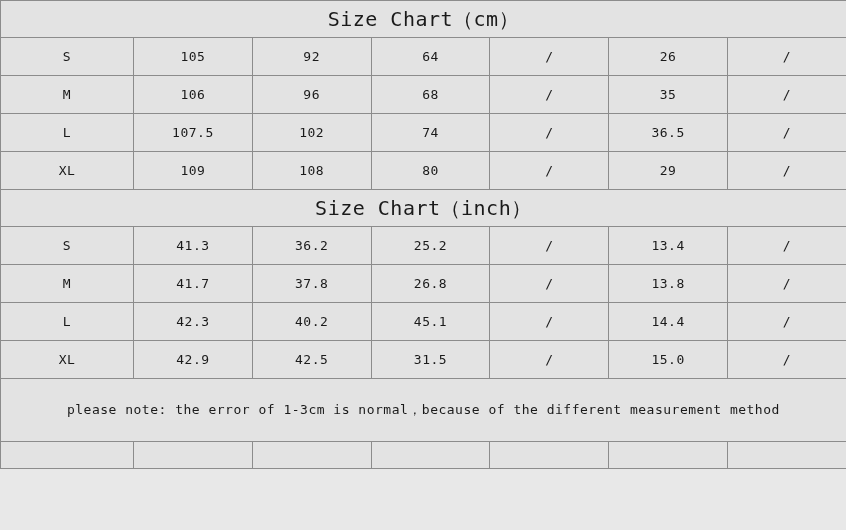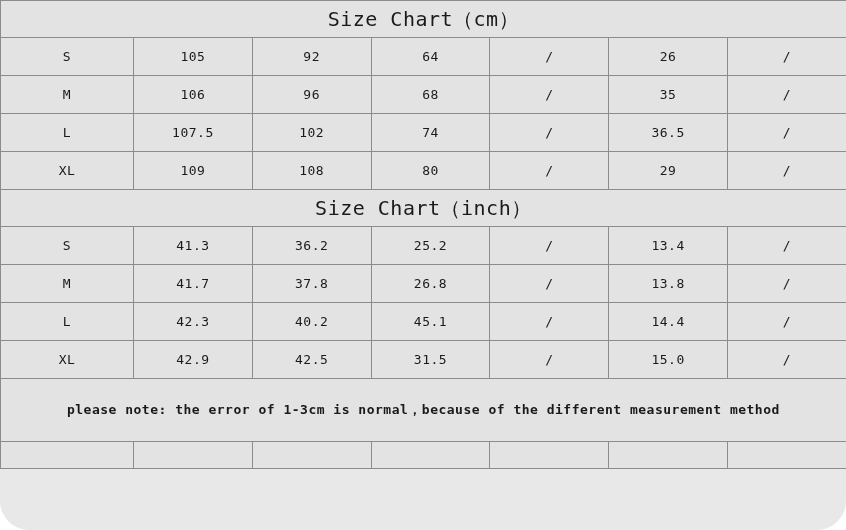--- a/index.html
+++ b/index.html
@@ -11,21 +11,20 @@
     height: 530px;
     background: #ffffff;
     font-family: "DejaVu Sans Mono", "Liberation Mono", monospace;
     overflow: hidden;
   }
   .sheet {
     width: 846px;
     height: 530px;
     position: relative;
     background: #e8e8e8;
-    border-radius: 29px;
   }
   table.chart {
     border-collapse: collapse;
     width: 846px;
     table-layout: fixed;
   }
   table.chart td {
     border: 1px solid #8c8c8c;
     background: #e3e3e3;
     text-align: center;
@@ -45,21 +44,20 @@
     font-size: 13.5px;
   }
   .data-row td {
     height: 37px;
     font-size: 13px;
   }
   .note-cell {
     height: 62px;
     font-size: 13px;
     letter-spacing: 0.3px;
-    font-weight: bold;
   }
   .col-size { width: 133px; }
   .col-rest { width: 118.8px; }
   .blank-row td {
     height: 26px;
     background: #e3e3e3;
   }
   .blank-row td.b1 { width: 133px; }
 </style>
 </head>

